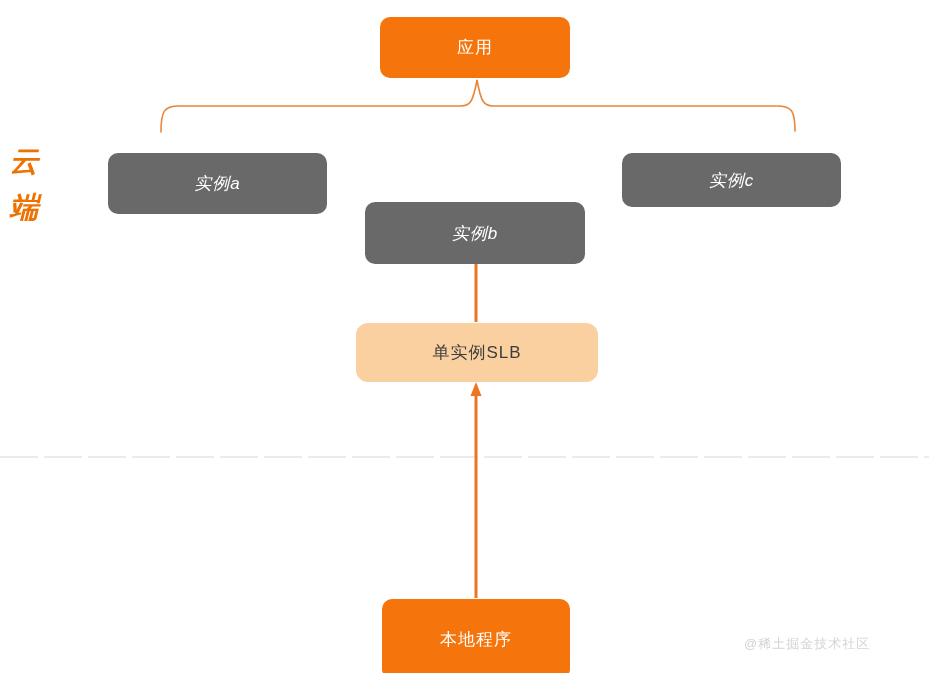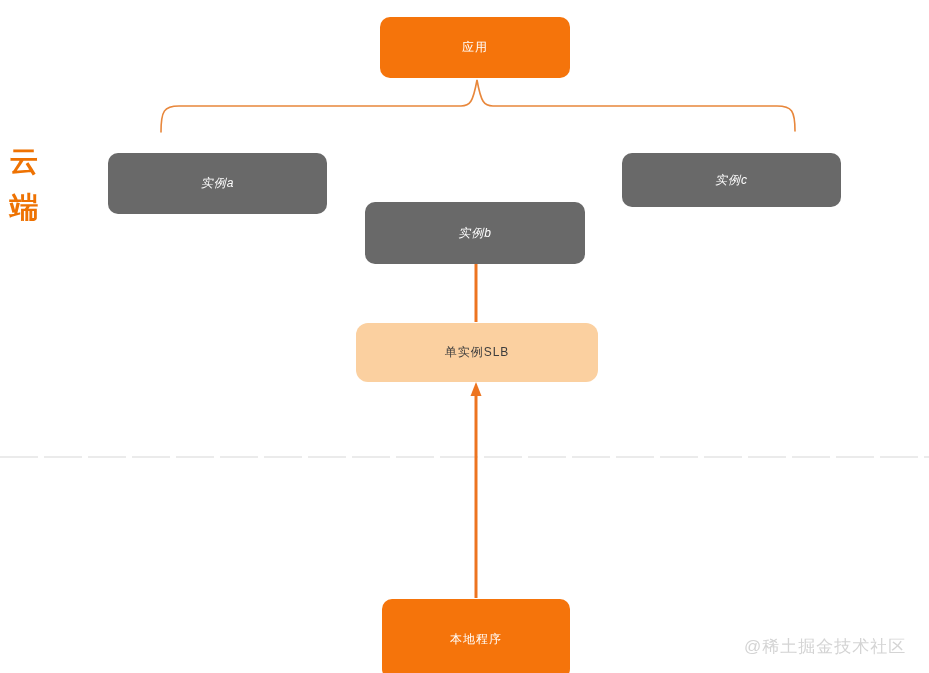--- a/index.html
+++ b/index.html
@@ -18,21 +18,21 @@
     left: 0; top: 0;
     width: 929px; height: 673px;
     pointer-events: none;
   }
 
   .node {
     position: absolute;
     display: flex;
     align-items: center;
     justify-content: center;
-    font-size: 12px;
+    font-size: 17px;
     letter-spacing: 1px;
     box-sizing: border-box;
   }
 
   .node-orange {
     background: var(--orange);
     color: #ffffff;
     border-radius: 10px;
   }
 
@@ -59,29 +59,30 @@
   .region-label {
     position: absolute;
     left: 8px;
     width: 32px;
     font-size: 29px;
     line-height: 46px;
     font-weight: 700;
     color: var(--label-orange);
     word-break: break-all;
     text-align: center;
+    font-style: italic;
   }
   .region-cloud { top: 138px; }
   .region-local { top: 527px; }
 
   .watermark {
     position: absolute;
     left: 744px;
     top: 635px;
-    font-size: 17px;
+    font-size: 13px;
     letter-spacing: 1px;
     color: var(--watermark);
     text-align: center;
   }
 </style>
 </head>
 <body>
 
 <div class="canvas">
 

